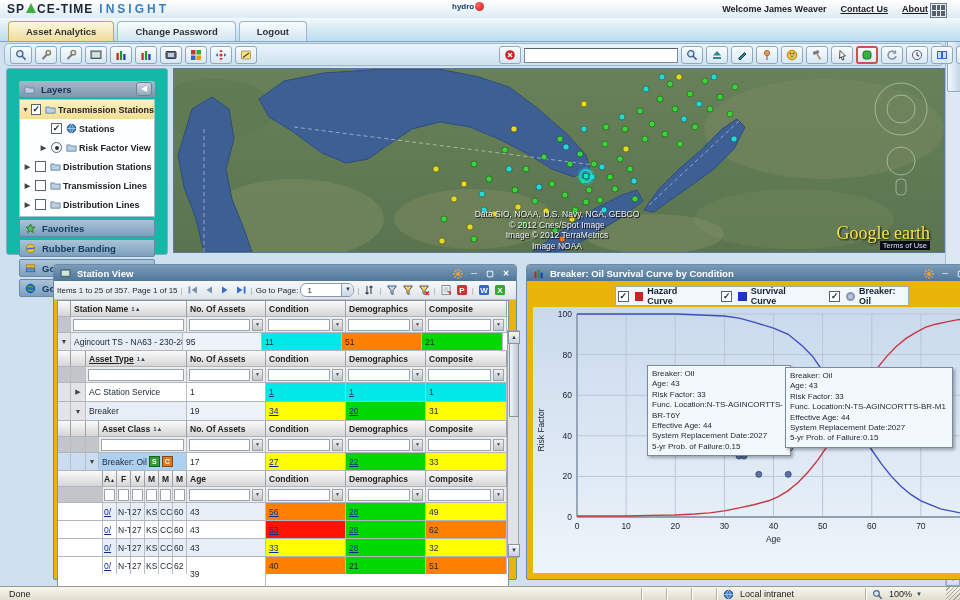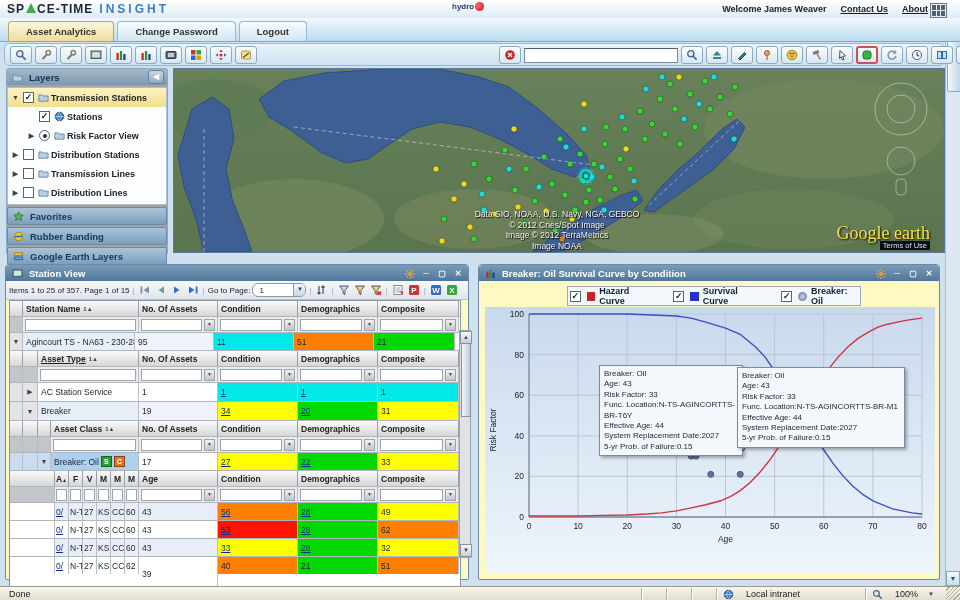--- a/index.html
+++ b/index.html
@@ -26,40 +26,40 @@
   .tab{height:19px;line-height:19px;padding:0 17px;font-size:9.5px;font-weight:bold;color:#333;background:linear-gradient(#f8fcfe,#d2e6f2);border:1px solid #9ab8cc;border-bottom:none;border-radius:4px 4px 0 0;margin-right:3px;cursor:pointer;}
   .tab.active{background:linear-gradient(#fdf7de,#eedd9e);border-color:#b8a868;}
   
   #toolbar{position:absolute;left:4px;top:43px;width:938px;height:21px;border:1px solid #9fb6c9;border-radius:5px;background:linear-gradient(#eaf4fa,#cde2f0);}
   #tb-left{position:absolute;left:5px;top:2px;display:flex;gap:3px;}
   #tb-right{position:absolute;left:494px;top:2px;display:flex;gap:3px;align-items:center;}
   .mbtn{width:20px;height:16px;border:1px solid #8fa9bd;border-radius:3px;background:linear-gradient(#fafdfe,#d7e7f2);display:flex;align-items:center;justify-content:center;cursor:pointer;}
   .mbtn.active{border:2px solid #d05050;width:18px;height:14px;}
   #searchbox{width:148px;height:13px;border:1px solid #7a8a9a;border-top-color:#55616e;background:#fff;font-size:9px;padding:0 2px;}
   
-  #sidebar{position:absolute;left:6px;top:68px;width:162px;height:187px;background:#a3a3a3;border:1px solid #88aac8;border-radius:3px;padding:0;box-sizing:border-box;}
+  #sidebar{position:absolute;left:6px;top:68px;width:162px;height:187px;background:#14b8a6;border:1px solid #88aac8;border-radius:3px;padding:12px;box-sizing:border-box;}
   #layershdr{height:16px;background:linear-gradient(#a3b9ca,#7e98ad);border-radius:2px;display:flex;align-items:center;padding:0 3px;}
   #layershdr .t{font-size:9.5px;font-weight:bold;color:#13304f;margin-left:4px;flex:1;}
   #collapsebtn{width:14px;height:12px;background:linear-gradient(#c8d6e2,#93aabb);border:1px solid #6a8298;border-radius:3px;color:#fff;font-size:8px;line-height:11px;text-align:center;cursor:pointer;}
   #tree{background:#fdfeff;border:1px solid #a8bfd2;margin-top:2px;height:116px;overflow:hidden;}
   .trow{height:19px;display:flex;align-items:center;font-size:9px;font-weight:bold;color:#222;white-space:nowrap;cursor:pointer;}
   .trow.sel{background:linear-gradient(#fcf2c4,#f2de90);}
   .texp{width:11px;text-align:center;font-size:7px;color:#444;}
   .cb{display:inline-block;width:9px;height:9px;border:1px solid #566;background:#fff;font-size:9px;line-height:8px;text-align:center;color:#123;margin:0 2px;}
   .rb{display:inline-block;width:9px;height:9px;border:1px solid #566;border-radius:50%;background:#fff;margin:0 2px;position:relative;}
   .rb i{position:absolute;left:2.5px;top:2.5px;width:4px;height:4px;border-radius:50%;background:#234;}
   .ticon{margin:0 2px;display:inline-flex;}
   .accbar{height:16px;margin-top:2px;background:linear-gradient(#aac4d8,#7d9fbd);border:1px solid #6a8ca8;border-radius:2px;display:flex;align-items:center;font-size:9.5px;font-weight:bold;color:#143a5e;padding:0 3px;gap:4px;cursor:pointer;}
   
   #map{position:absolute;left:173px;top:68px;width:772px;height:185px;border:1px solid #5a7a9a;box-sizing:border-box;background:#51704a;overflow:hidden;}
   #attrib{position:absolute;left:247px;top:140px;width:272px;text-align:center;font-size:8.5px;color:#f2f2f2;text-shadow:1px 1px 1px #000;line-height:10.5px;pointer-events:none;}
   #gelogo{position:absolute;right:14px;bottom:8px;font-family:"Liberation Serif",serif;font-size:18px;color:#fde047;text-shadow:1px 1px 2px #000;}
   #terms{position:absolute;right:14px;bottom:2px;background:#0a0a14;color:#cfe0ff;font-size:7.5px;padding:0 3px;cursor:pointer;}
   
-  .panel{position:absolute;background:#fef9c3;border:1px solid #6a8aa8;border-radius:4px 4px 2px 2px;box-sizing:border-box;}
+  .panel{position:absolute;background:#eab308;border:1px solid #6a8aa8;border-radius:4px 4px 2px 2px;box-sizing:border-box;margin-left:48px;}
   .ptitle{height:16px;background:linear-gradient(#7b9cb8,#4f769a);border-radius:3px 3px 0 0;display:flex;align-items:center;color:#fff;font-size:9.5px;font-weight:bold;padding:0 4px;gap:4px;}
   .ptitle .sp{flex:1;}
   .wbtn{width:12px;height:11px;color:#fff;font-size:8px;line-height:11px;text-align:center;cursor:pointer;}
   
   #svtoolbar{height:18px;background:linear-gradient(#f7f9fa,#dfe5ea);border-bottom:1px solid #b8c4ce;display:flex;align-items:center;font-size:8px;color:#223;padding:0 3px;gap:2px;white-space:nowrap;}
   .sep{color:#9aa;margin:0 1px;}
   .tbtn{display:inline-flex;width:14px;height:13px;align-items:center;justify-content:center;cursor:pointer;}
   #pagesel{display:flex;align-items:center;width:52px;height:12px;background:#fff;border:1px solid #8a9aaa;border-radius:6px;overflow:hidden;}
   #pagesel .v{flex:1;font-size:8px;padding-left:6px;}
   #pagesel .dd{width:11px;height:12px;background:linear-gradient(#f2f6fa,#c8d6e2);border-left:1px solid #8a9aaa;font-size:6px;text-align:center;line-height:11px;color:#345;}
@@ -83,21 +83,21 @@
   #legend{position:absolute;left:88px;top:21px;width:292px;height:18px;border:1px solid #9aa8b8;background:#f2f7fb;display:flex;align-items:center;justify-content:center;gap:16px;font-size:9px;font-weight:bold;color:#123;}
   .lgi{display:flex;align-items:center;gap:4px;}
   .sw{width:9px;height:9px;}
   .swc{width:9px;height:9px;border-radius:50%;border:2px solid #8898b8;background:#b9c4d8;box-sizing:border-box;}
   #plot{position:absolute;left:6px;top:42px;width:450px;height:266px;background:linear-gradient(#c9d9ec,#eef5fb);}
   #ylab{position:absolute;left:-16px;top:160px;transform:rotate(-90deg);font-size:8.5px;color:#223;width:60px;text-align:center;}
   .ttip{position:absolute;background:#f3f8fc;border:1px solid #7a8aa0;box-shadow:2px 2px 3px rgba(0,0,0,.3);font-size:8px;color:#1a2430;line-height:10.4px;padding:3px 4px;z-index:5;}
   
   #statusbar{position:absolute;left:0;top:586px;width:960px;height:14px;background:linear-gradient(#f8f6ee,#e0dccd);border-top:1px solid #9a9a8a;font-size:9px;color:#222;display:flex;align-items:center;}
   #statusbar .done{padding-left:9px;flex:1;}
-  .sseg{height:12px;border-left:1px solid #b5b2a2;box-shadow:inset 1px 0 0 #fff;display:flex;align-items:center;padding:0 4px;gap:10px;}
+  .sseg{height:12px;border-left:1px solid #b5b2a2;box-shadow:inset 1px 0 0 #fff;display:flex;align-items:center;padding:0 4px;gap:4px;}
   #grip{width:14px;height:14px;background:repeating-linear-gradient(135deg,transparent,transparent 2px,#aaa697 2px,#aaa697 3px);}
 </style>
 </head>
 <body>
 
 <div id="app">
 
   <div id="topbar">
     <div id="brand"><span>SP</span><span class="tri"></span><span>CE-TIME</span><span class="ins">INSIGHT</span></div>
     <div id="hydro">hydro<span class="hswirl"></span></div>

